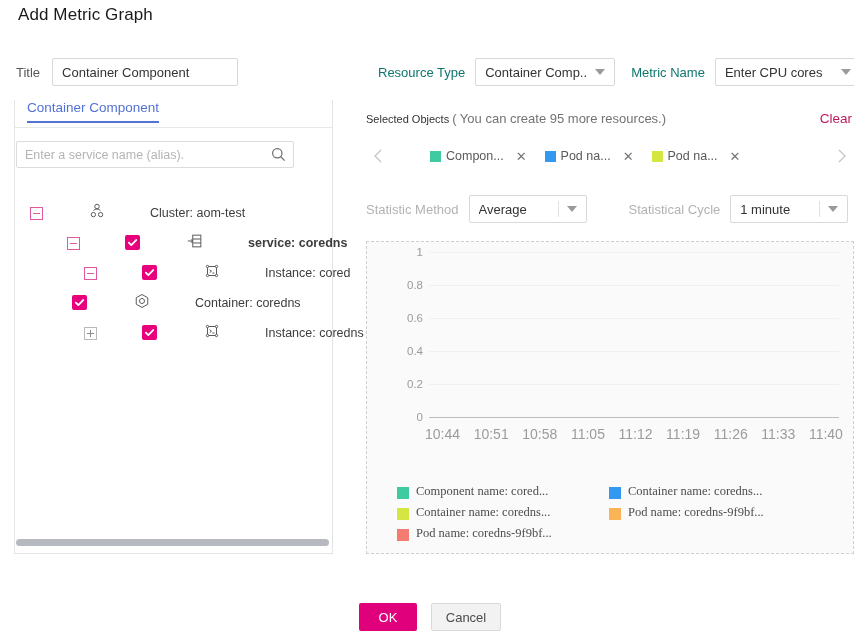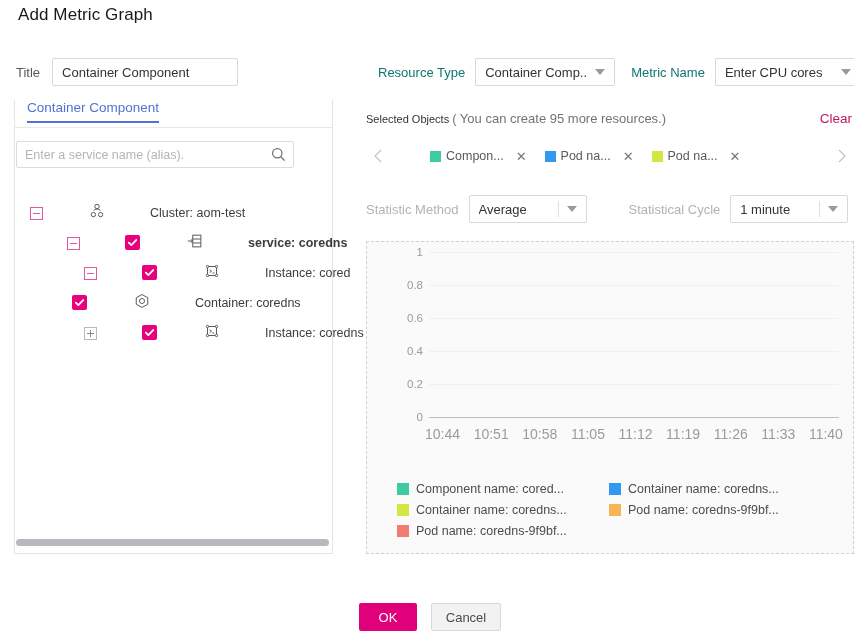--- a/index.html
+++ b/index.html
@@ -353,23 +353,24 @@
   .legend {
     position: absolute;
     left: 30px; top: 236px;
     width: 424px;
     display: flex;
     flex-wrap: wrap;
   }
   .legend-item {
     width: 50%;
     display: flex;
-    align-items: center;
+    align-items: flex-end;
     height: 21px;
     cursor: pointer;
+    font-family: Liberation Serif, serif;
   }
   .legend-item .swatch {
     width: 12px; height: 12px;
     flex: none;
     margin-right: 7px;
   }
   .legend-item .ltext {
     font-size: 12.5px;
     color: #4d4d4d;
     white-space: nowrap;

